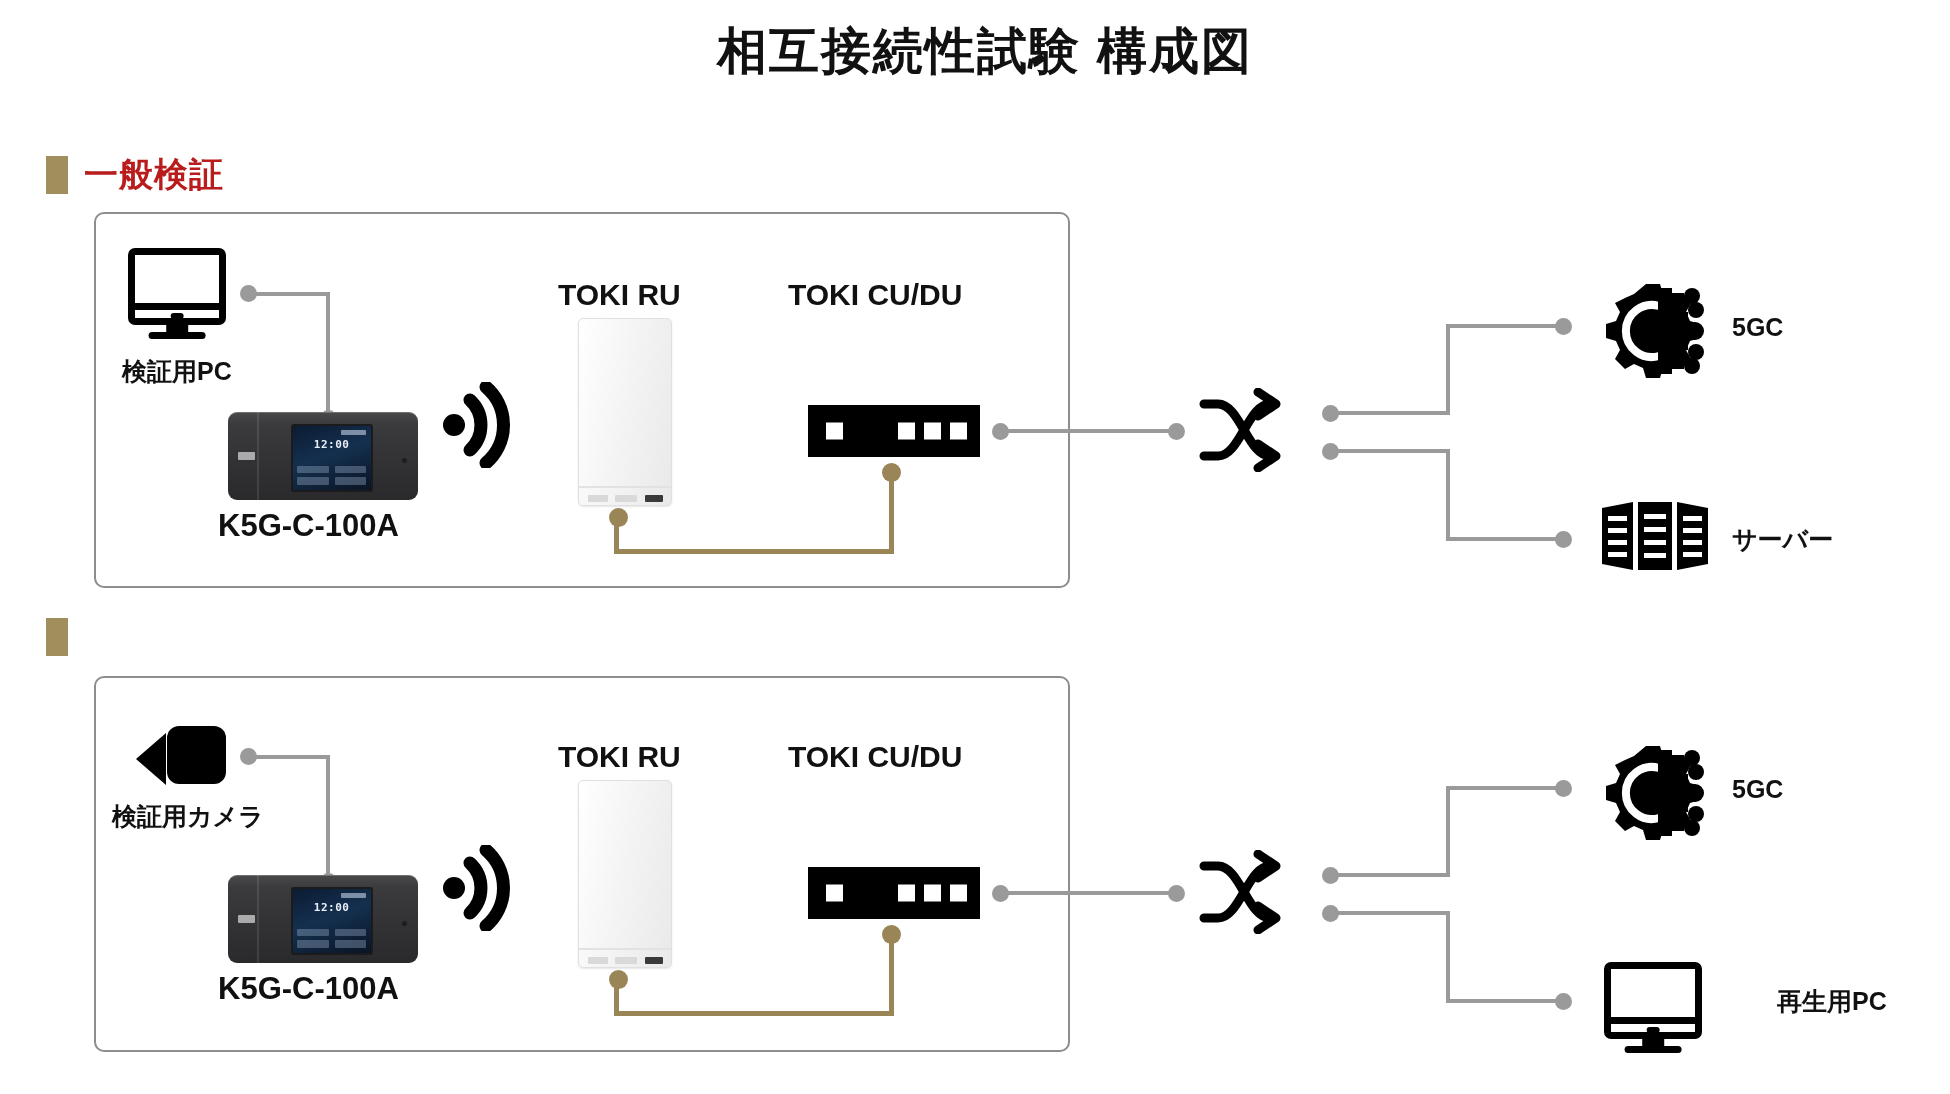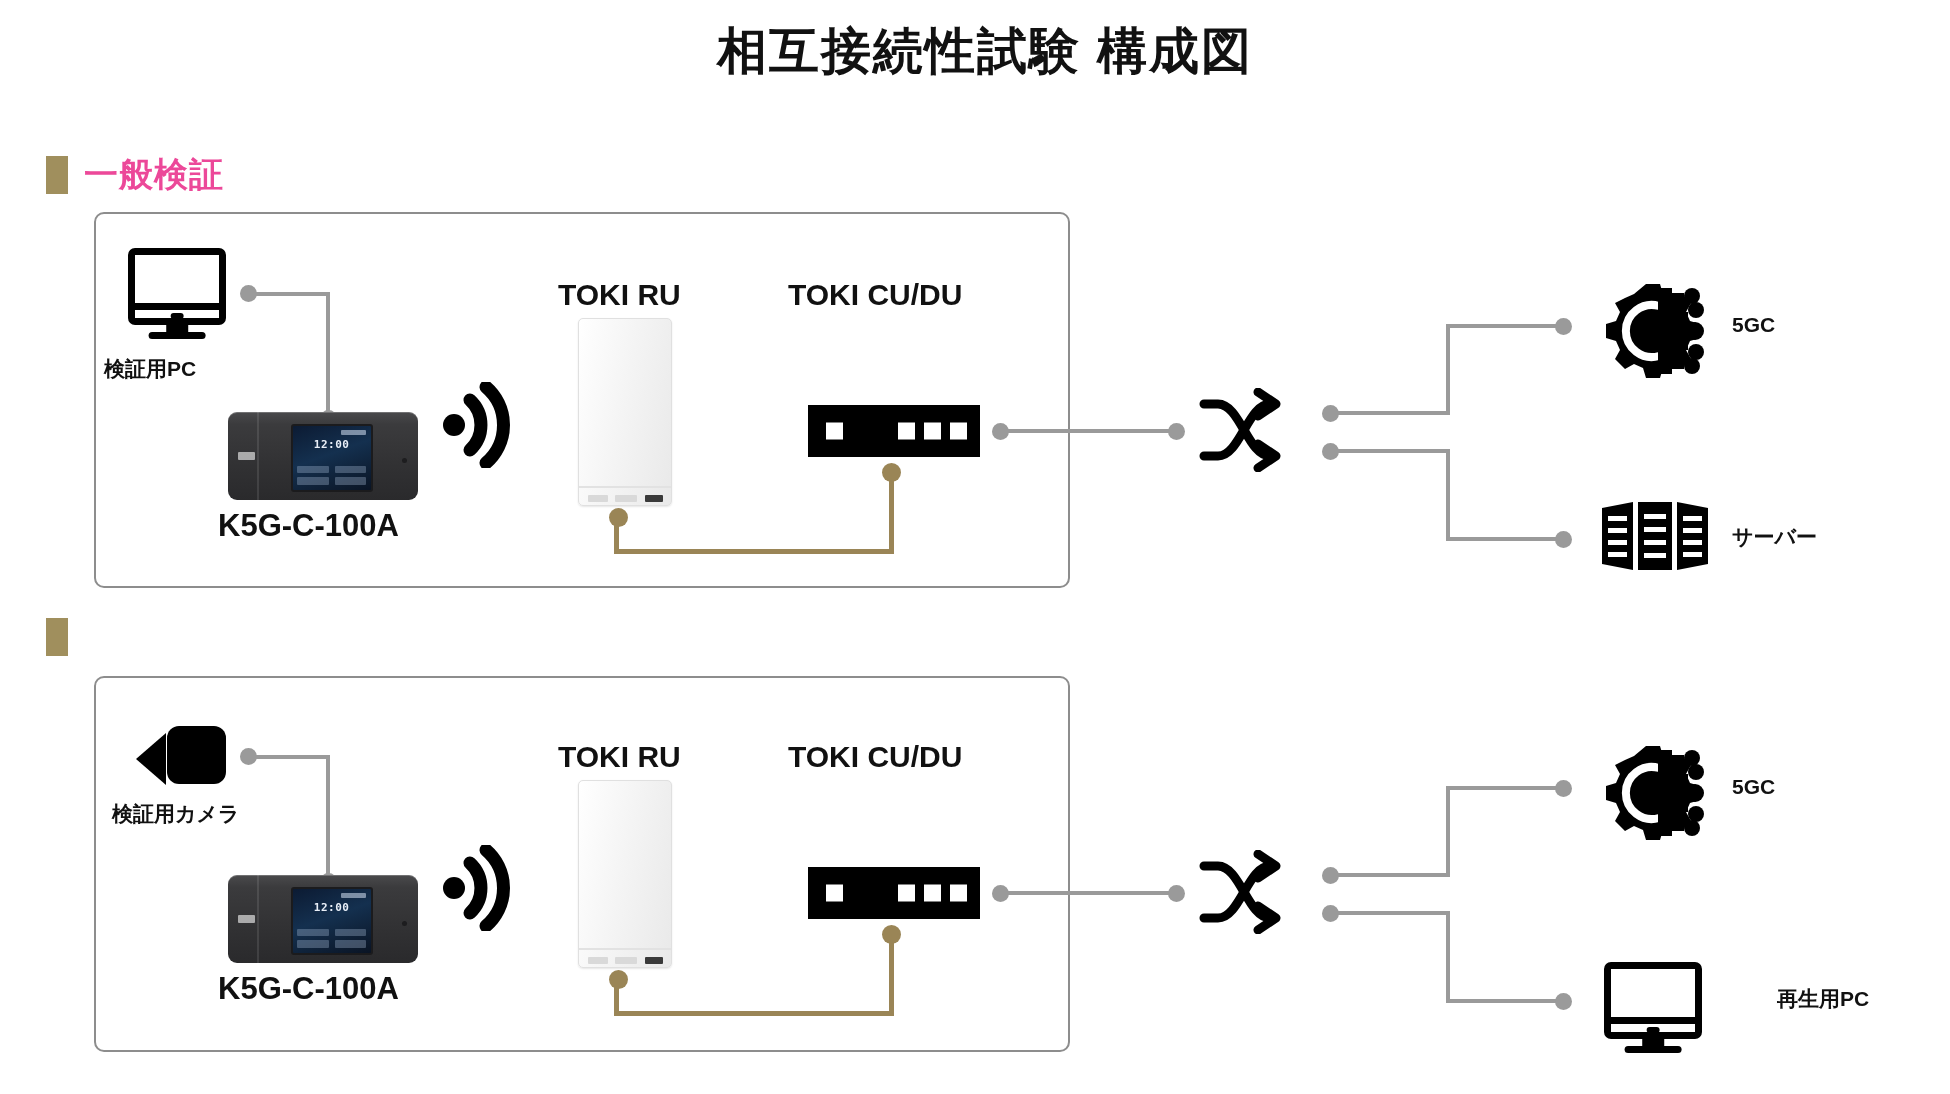--- a/index.html
+++ b/index.html
@@ -11,29 +11,29 @@
 
   
   #page-title{
     position:absolute;left:10px;top:18px;width:1950px;text-align:center;
     font-size:50px;font-weight:700;letter-spacing:2px;color:#111;
   }
 
   
   .section-head{position:absolute;display:flex;align-items:center;gap:16px;}
   .section-bullet{width:22px;height:38px;background:#a08f5d;display:block;}
-  .section-title{font-size:34px;font-weight:700;color:#ec4899;letter-spacing:1px;font-family:Liberation Serif, serif;}
+  .section-title{font-size:34px;font-weight:700;color:#b91c1c;letter-spacing:1px;font-family:Liberation Serif, serif;}
 
   
   .panel{
     position:absolute;border:2.5px solid #8d8d8d;border-radius:10px;background:#fff;
   }
 
   
-  .nlabel{position:absolute;font-size:21px;font-weight:700;color:#111;white-space:nowrap;}
+  .nlabel{position:absolute;font-size:25px;font-weight:700;color:#111;white-space:nowrap;}
   .nlabel.big{font-size:31px;}
   .nlabel.hdr{font-size:30px;font-weight:700;}
 
   
   .mon{position:absolute;}
   .mon .screen{
     position:absolute;left:0;top:0;width:100%;height:72%;
     border:7px solid #000;border-radius:7px;box-sizing:border-box;background:#fff;
   }
   .mon .base{
@@ -120,21 +120,21 @@
 
   <div class="panel" style="left:94px;top:212px;width:972px;height:372px;"></div>
 
   <div class="mon" style="left:128px;top:248px;width:98px;height:88px;">
     <div class="screen"></div>
     <div class="base"></div>
     <div class="dot"></div>
     <div class="neck"></div>
     <div class="foot"></div>
   </div>
-  <div class="nlabel" style="left:104px;top:355px;">検証用PC</div>
+  <div class="nlabel" style="left:122px;top:355px;">検証用PC</div>
 
   <div class="ep" style="left:240px;top:285px;"></div>
   <div class="link" style="left:248px;top:292px;width:82px;height:4px;"></div>
   <div class="link" style="left:326px;top:292px;width:4px;height:125px;"></div>
   <div class="ep" style="left:320px;top:410px;"></div>
 
   <div class="router" style="left:228px;top:412px;width:190px;height:88px;">
     <div class="seam"></div>
     <div class="brand"></div>
     <div class="disp">

